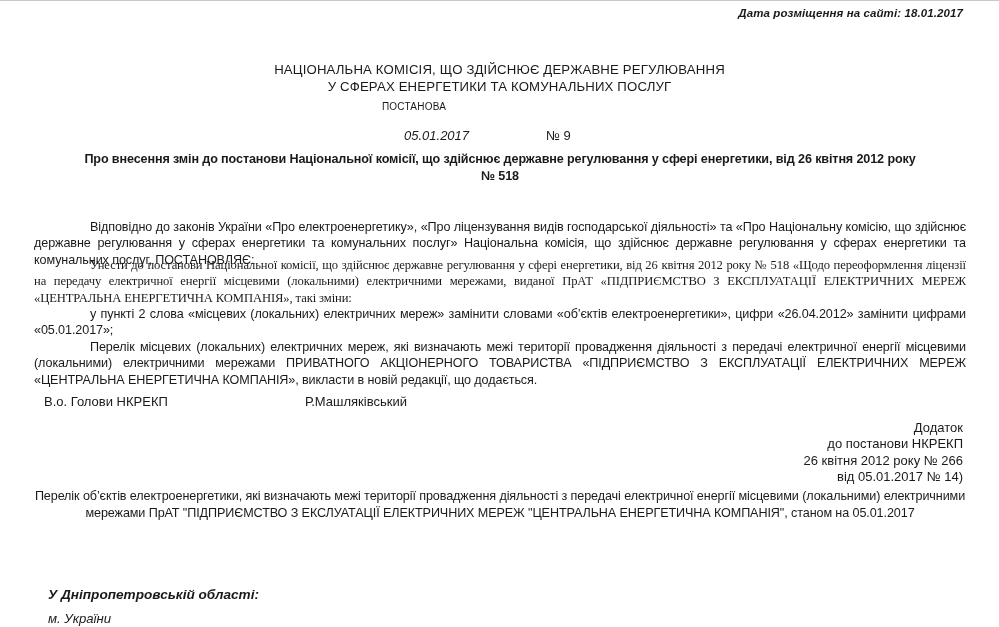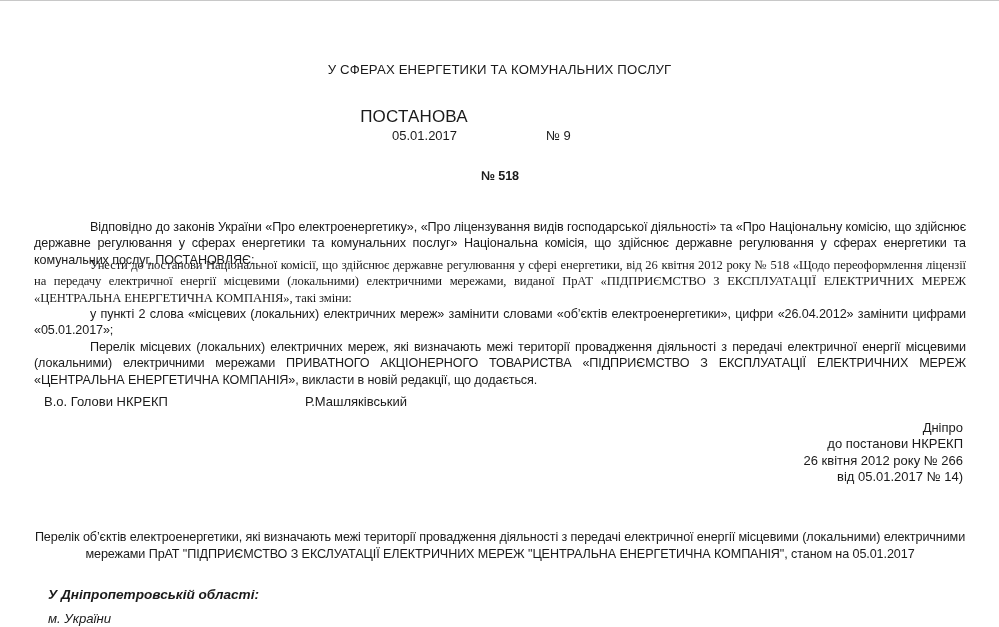--- a/index.html
+++ b/index.html
@@ -42,37 +42,38 @@
     left: 0;
     width: 999px;
     text-align: center;
     font-size: 13.2px;
     line-height: 17px;
     letter-spacing: .15px;
   }
   .org-title div { white-space: nowrap; }
 
   .doc-kind {
-    top: 106px;
+    top: 100px;
     left: 0;
     width: 828px;
     text-align: center;
-    font-size: 17px;
+    font-size: 10px;
     letter-spacing: .2px;
   }
   .doc-meta {
     top: 127px;
     left: 0;
     width: 999px;
     font-size: 13px;
   }
   .doc-meta .date {
     position: absolute;
-    left: 392px;
+    left: 404px;
     top: 0;
+    font-style: italic;
   }
   .doc-meta .num {
     position: absolute;
     left: 546px;
     top: 0;
   }
 
   .doc-subject {
     top: 150px;
     left: 34px;
@@ -112,21 +113,21 @@
     top: 419px;
     left: 560px;
     width: 403px;
     text-align: right;
     font-size: 13px;
     line-height: 16.4px;
   }
   .appendix-ref div { white-space: nowrap; }
 
   .appendix-title {
-    top: 528px;
+    top: 487px;
     left: 34px;
     width: 932px;
     text-align: center;
     font-size: 12.6px;
     line-height: 16.6px;
     letter-spacing: -.1px;
   }
 
   .region {
     top: 586px;
@@ -142,49 +143,51 @@
     font-style: italic;
     font-size: 13.2px;
     white-space: nowrap;
   }
 </style>
 </head>
 <body>
 
 <div id="page">
 
+  <div class="blk site-date">Дата розміщення на сайті: 18.01.2017</div>
 
   <div class="blk org-title">
+    <div>НАЦІОНАЛЬНА КОМІСІЯ, ЩО ЗДІЙСНЮЄ ДЕРЖАВНЕ РЕГУЛЮВАННЯ</div>
     <div>У СФЕРАХ ЕНЕРГЕТИКИ ТА КОМУНАЛЬНИХ ПОСЛУГ</div>
   </div>
 
   <div class="blk doc-kind">ПОСТАНОВА</div>
 
   <div class="blk doc-meta">
     <span class="date">05.01.2017</span>
     <span class="num">№ 9</span>
   </div>
 
   <div class="blk doc-subject">
-    <br>
+    <span>Про внесення змін до постанови Національної комісії, що здійснює державне регулювання у сфері енергетики, від 26 квітня 2012 року</span><br>
     <span>№ 518</span>
   </div>
 
   <div class="blk body-p p1">Відповідно до законів України «Про електроенергетику», «Про ліцензування видів господарської діяльності» та «Про Національну комісію, що здійснює державне регулювання у сферах енергетики та комунальних послуг» Національна комісія, що здійснює державне регулювання у сферах енергетики та комунальних послуг, ПОСТАНОВЛЯЄ:</div>
   <div class="blk body-p p2">Унести до постанови Національної комісії, що здійснює  державне регулювання у сфері енергетики, від 26 квітня 2012 року № 518 «Щодо переоформлення ліцензії на передачу електричної енергії місцевими (локальними) електричними мережами, виданої ПрАТ «ПІДПРИЄМСТВО З ЕКСПЛУАТАЦІЇ ЕЛЕКТРИЧНИХ МЕРЕЖ «ЦЕНТРАЛЬНА ЕНЕРГЕТИЧНА КОМПАНІЯ», такі зміни:</div>
   <div class="blk body-p p3">у пункті 2 слова «місцевих (локальних) електричних мереж» замінити словами «об’єктів електроенергетики», цифри «26.04.2012» замінити цифрами «05.01.2017»;</div>
   <div class="blk body-p p4">Перелік місцевих (локальних) електричних мереж, які визначають межі території провадження діяльності з передачі електричної енергії місцевими (локальними) електричними мережами ПРИВАТНОГО АКЦІОНЕРНОГО ТОВАРИСТВА «ПІДПРИЄМСТВО З ЕКСПЛУАТАЦІЇ ЕЛЕКТРИЧНИХ МЕРЕЖ «ЦЕНТРАЛЬНА ЕНЕРГЕТИЧНА КОМПАНІЯ», викласти в новій редакції, що додається.</div>
 
   <div class="blk sign-row">
     <span class="role">В.о. Голови НКРЕКП</span>
     <span class="name">Р.Машляківський</span>
   </div>
 
   <div class="blk appendix-ref">
-    <div>Дніпро</div>
+    <div>Додаток</div>
     <div>до постанови НКРЕКП</div>
     <div>26 квітня 2012 року № 266</div>
     <div>від 05.01.2017 № 14)</div>
   </div>
 
   <div class="blk appendix-title">
     <span>Перелік об’єктів електроенергетики, які визначають межі території провадження діяльності з передачі електричної енергії місцевими (локальними)</span>
     <span>електричними мережами ПрАТ "ПІДПРИЄМСТВО З ЕКСЛУАТАЦІЇ ЕЛЕКТРИЧНИХ МЕРЕЖ "ЦЕНТРАЛЬНА ЕНЕРГЕТИЧНА КОМПАНІЯ",</span>
     <span>станом на 05.01.2017</span>
   </div>

